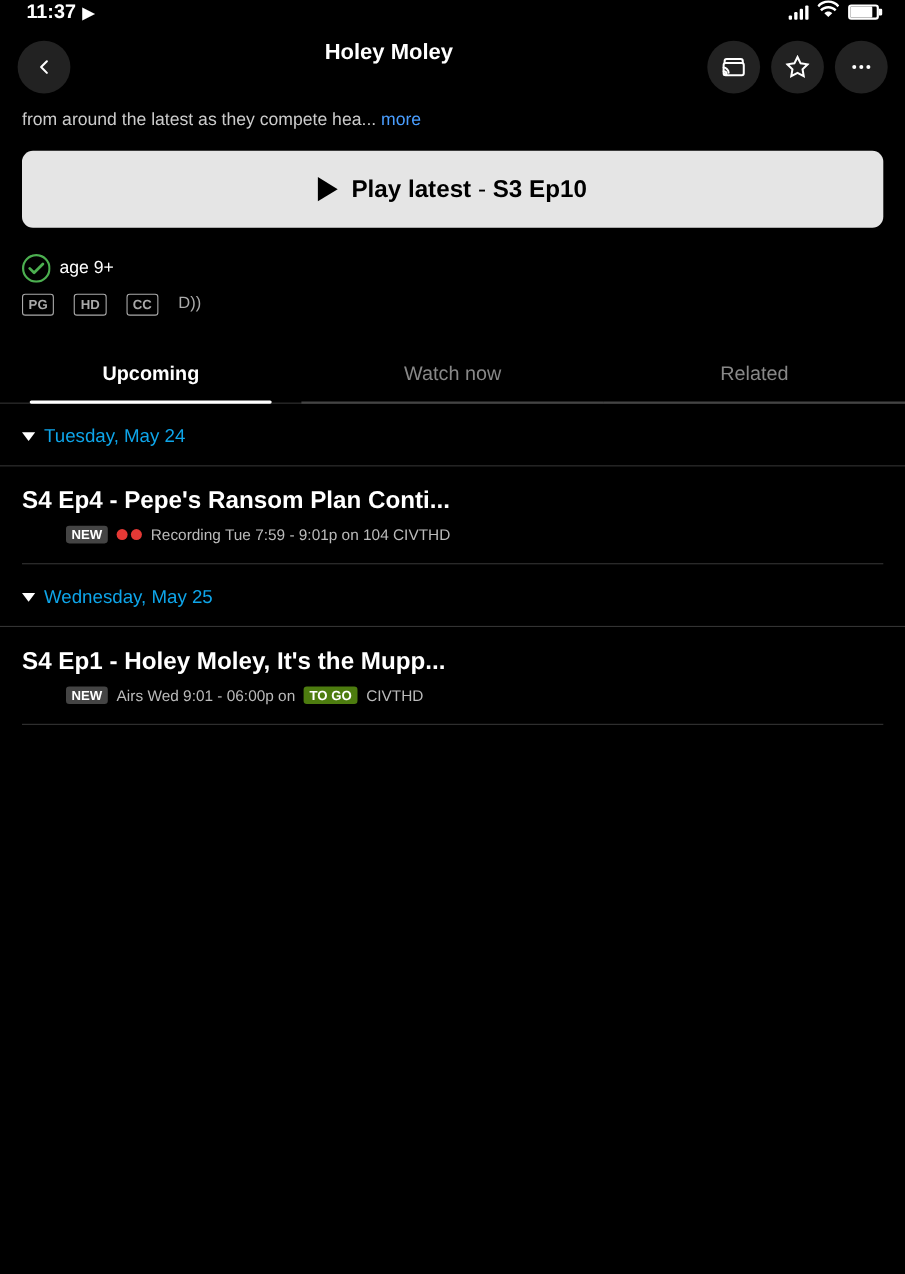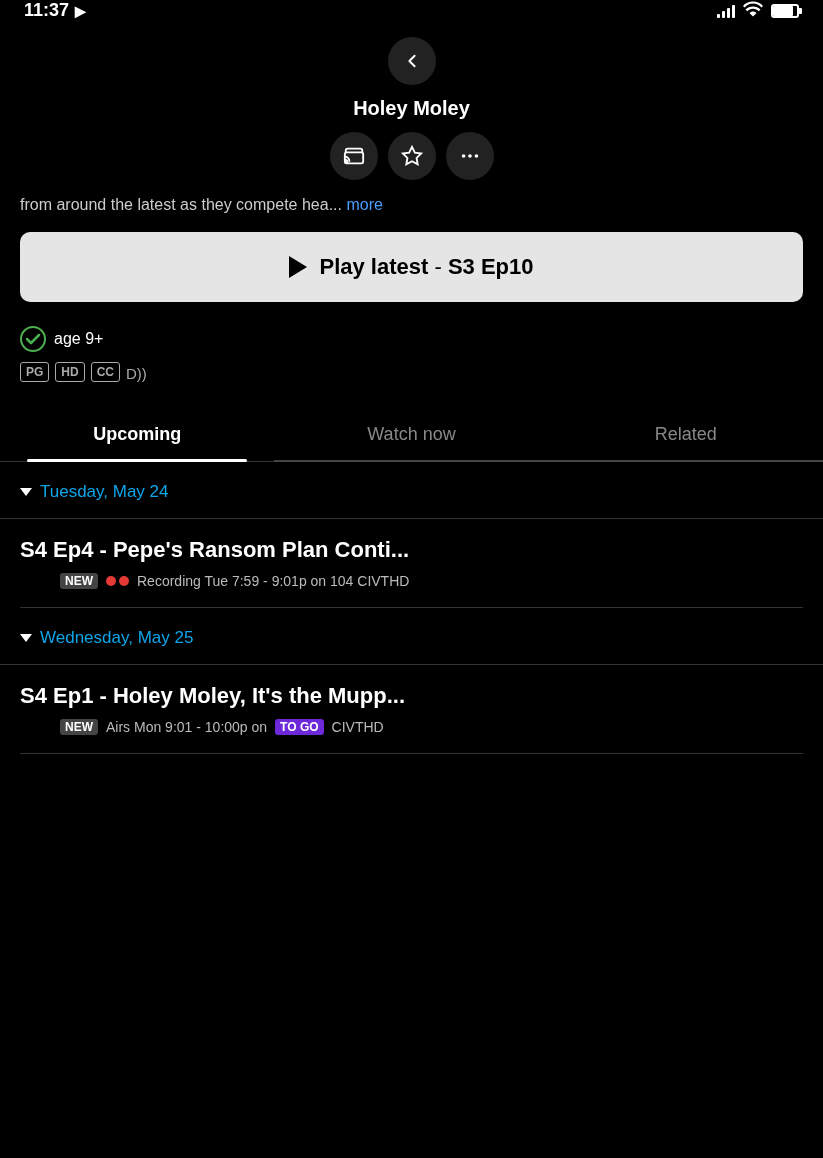--- a/index.html
+++ b/index.html
@@ -68,24 +68,22 @@
     .battery-fill {
       background: #fff;
       height: 100%;
       width: 85%;
       border-radius: 1px;
     }
 
     
     .top-nav {
       display: flex;
-      align-items: center;
       padding: 8px 16px 12px;
       gap: 12px;
-      flex-direction: column;
     }
     .nav-back {
       width: 48px;
       height: 48px;
       background: #222;
       border-radius: 50%;
       display: flex;
       align-items: center;
       justify-content: center;
       cursor: pointer;
@@ -165,22 +163,22 @@
       align-items: center;
       gap: 8px;
       margin-bottom: 10px;
     }
     .check-icon {
       width: 26px;
       height: 26px;
     }
     .badges {
       display: flex;
-      gap: 6px;
-      align-items: flex-end;
+      gap: 18px;
+      align-items: flex-start;
       flex-wrap: wrap;
     }
     .badge {
       border: 1.5px solid #aaa;
       border-radius: 3px;
       padding: 2px 5px;
       font-size: 12px;
       font-weight: 700;
       color: #aaa;
     }
@@ -286,21 +284,21 @@
       gap: 3px;
       align-items: center;
     }
     .record-dot {
       width: 10px;
       height: 10px;
       border-radius: 50%;
       background: #e53935;
     }
     .badge-togo {
-      background: #6d28d9;
+      background: #4d7c0f;
       color: #fff;
       border-radius: 3px;
       padding: 1px 5px;
       font-size: 12px;
       font-weight: 700;
     }
 
     .section-divider {
       height: 1px;
       background: #333;
@@ -440,21 +438,21 @@
     <div class="date-header">
       <div class="chevron-down"></div>
       <span>Wednesday, May 25</span>
     </div>
   </div>
 
   <div class="episode-item">
     <div class="episode-title">S4 Ep1 - Holey Moley, It's the Mupp...</div>
     <div class="episode-meta">
       <span class="badge-new">NEW</span>
-      <span>Airs Mon 9:01 - 10:00p on</span>
+      <span>Airs Wed 9:01 - 06:00p on</span>
       <span class="badge-togo">TO GO</span>
       <span>CIVTHD</span>
     </div>
   </div>
 
   <div class="section-divider"></div>
 
 </div>
 
 </body></html>

